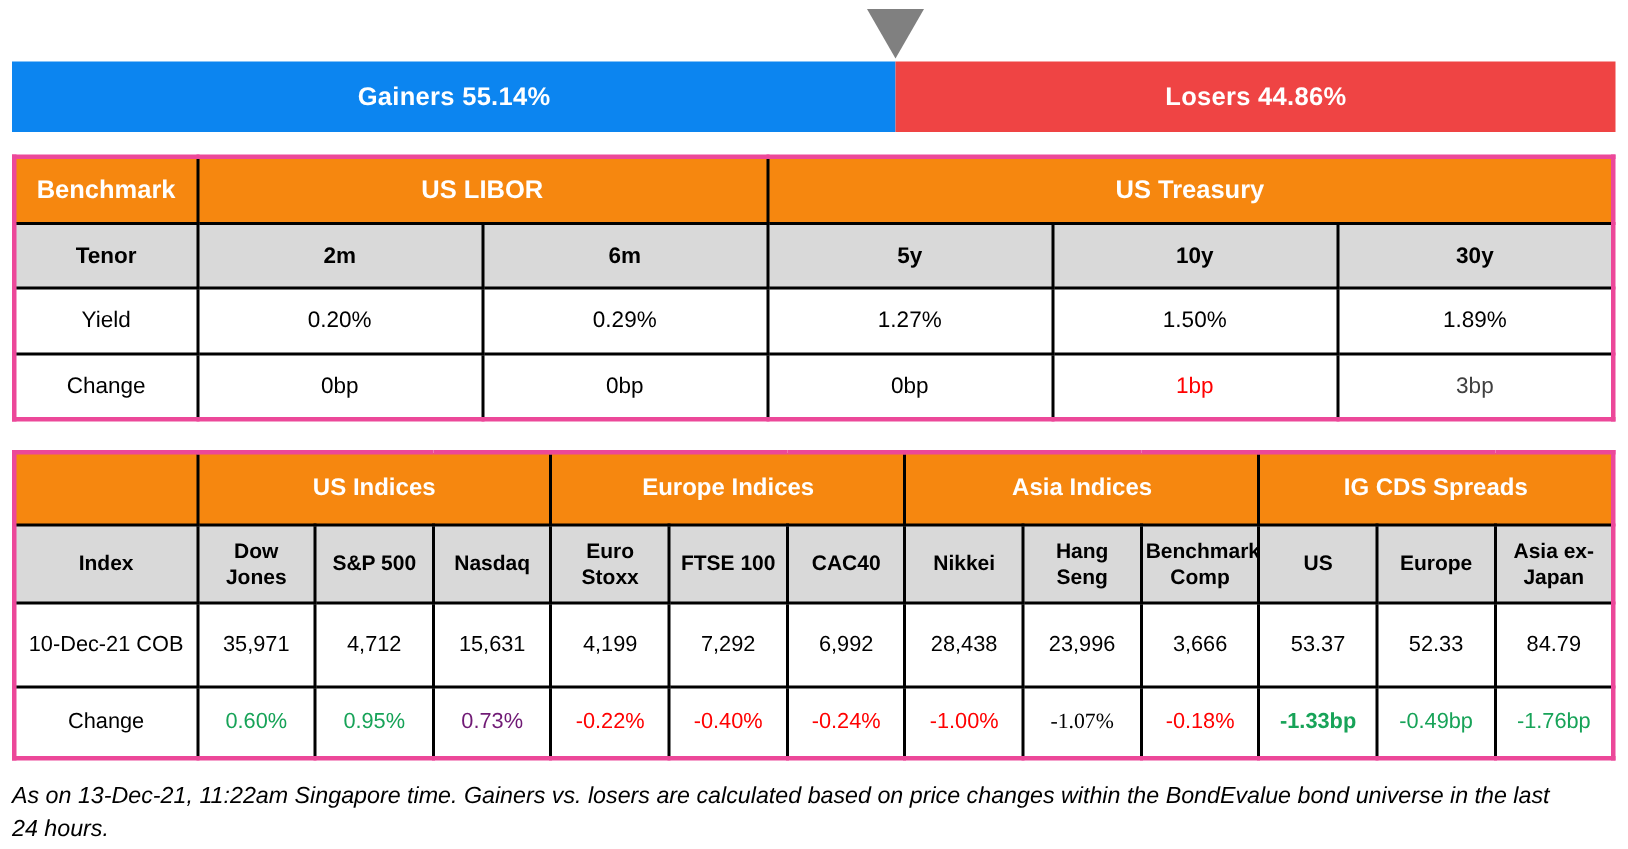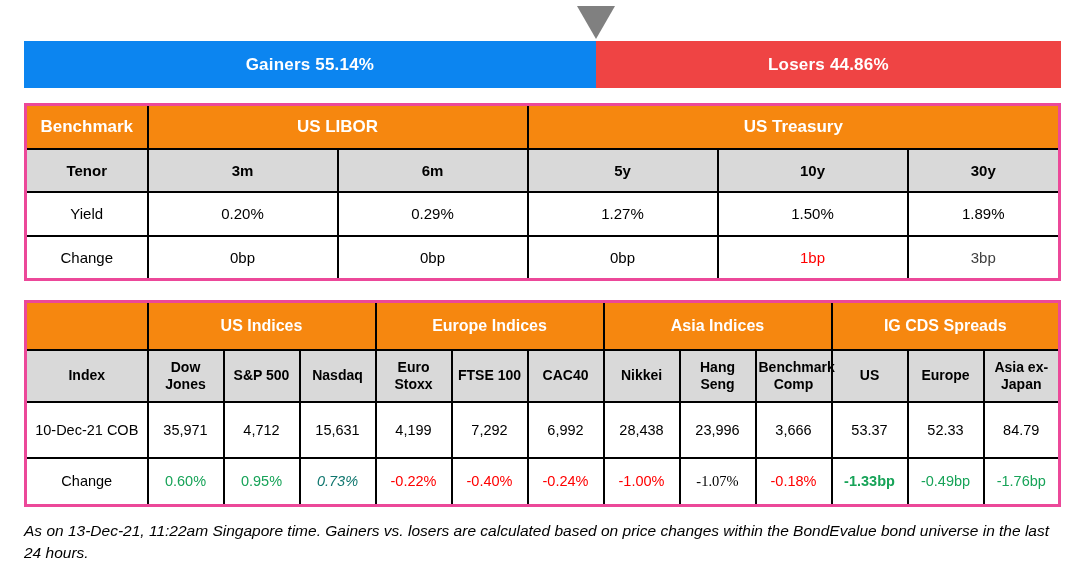--- a/index.html
+++ b/index.html
@@ -3,21 +3,21 @@
 <meta charset="utf-8">
 <style>
   * { margin: 0; padding: 0; box-sizing: border-box; }
   html, body { background: #ffffff; }
   body {
     width: 1085px; height: 566px;
     font-family: "Liberation Sans", sans-serif;
     color: #000;
     overflow: hidden;
   }
-  .page { position: relative; width: 1085px; height: 478px; padding: 0 24px; }
+  .page { position: relative; width: 1085px; height: 478px; padding: 0 8px; }
 
   
   .pointer-strip { position: relative; height: 41px; }
   .pointer-triangle {
     position: absolute; top: 6px;
     width: 0; height: 0;
     border-left: 19px solid transparent;
     border-right: 19px solid transparent;
     border-top: 33px solid #808080;
     transform: translateX(-19px);
@@ -96,21 +96,21 @@
           <col>
       </colgroup>
       <tbody>
           <tr class="hdr">
         <th class="orange-cell">Benchmark</th>
         <th class="orange-cell" colspan="2">US LIBOR</th>
         <th class="orange-cell" colspan="3">US Treasury</th>
       </tr>
       <tr class="tenor">
         <th class="gray-cell">Tenor</th>
-        <td class="gray-cell">3m</td>
+        <td class="gray-cell">2m</td>
         <td class="gray-cell">6m</td>
         <td class="gray-cell">5y</td>
         <td class="gray-cell">10y</td>
         <td class="gray-cell">30y</td>
       </tr>
       <tr class="vals">
         <th class="rowlab">Yield</th>
         <td>0.20%</td>
         <td>0.29%</td>
         <td>1.27%</td>
@@ -181,21 +181,21 @@
         <td>23,996</td>
         <td>3,666</td>
         <td>53.37</td>
         <td>52.33</td>
         <td>84.79</td>
       </tr>
       <tr class="chg">
         <th class="rowlab-plain">Change</th>
         <td style="color: rgb(23, 163, 88);">0.60%</td>
         <td style="color: rgb(23, 163, 88);">0.95%</td>
-        <td style="color: #0f766e; font-style: italic;">0.73%</td>
+        <td style="color: #701a75;">0.73%</td>
         <td style="color: rgb(255, 0, 0);">-0.22%</td>
         <td style="color: rgb(255, 0, 0);">-0.40%</td>
         <td style="color: rgb(255, 0, 0);">-0.24%</td>
         <td style="color: rgb(255, 0, 0);">-1.00%</td>
         <td style="color: #000000; font-family: Liberation Serif, serif;">-1.07%</td>
         <td style="color: rgb(255, 0, 0);">-0.18%</td>
         <td style="color: rgb(23, 163, 88); font-weight: bold;">-1.33bp</td>
         <td style="color: rgb(23, 163, 88);">-0.49bp</td>
         <td style="color: rgb(23, 163, 88);">-1.76bp</td>
       </tr>

